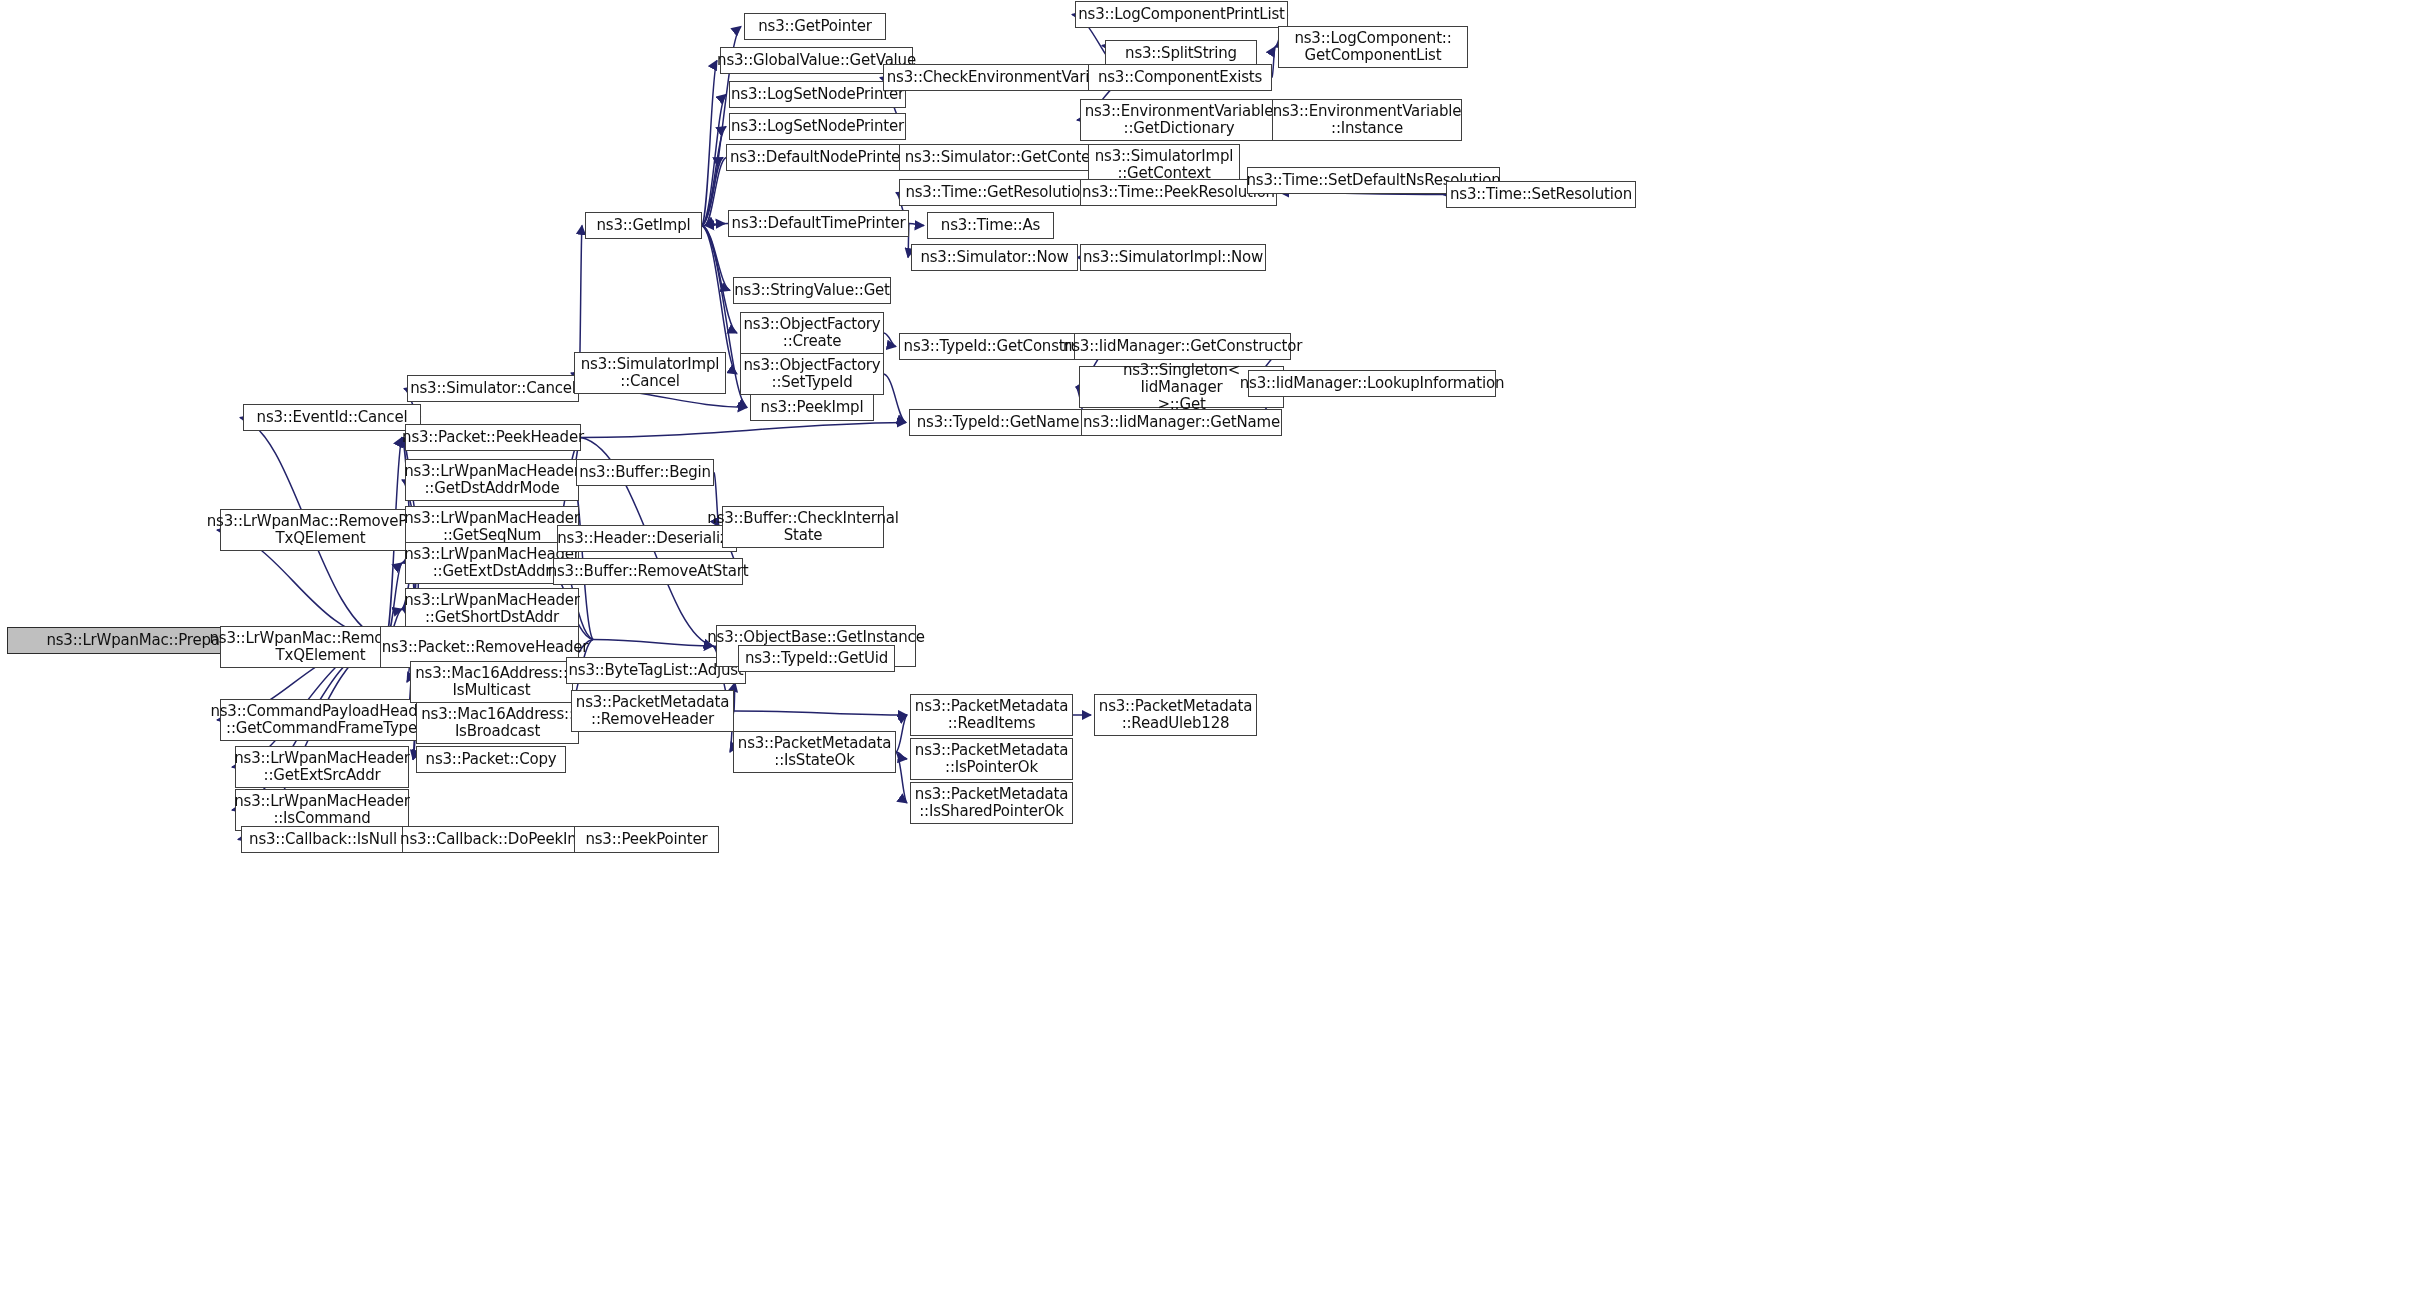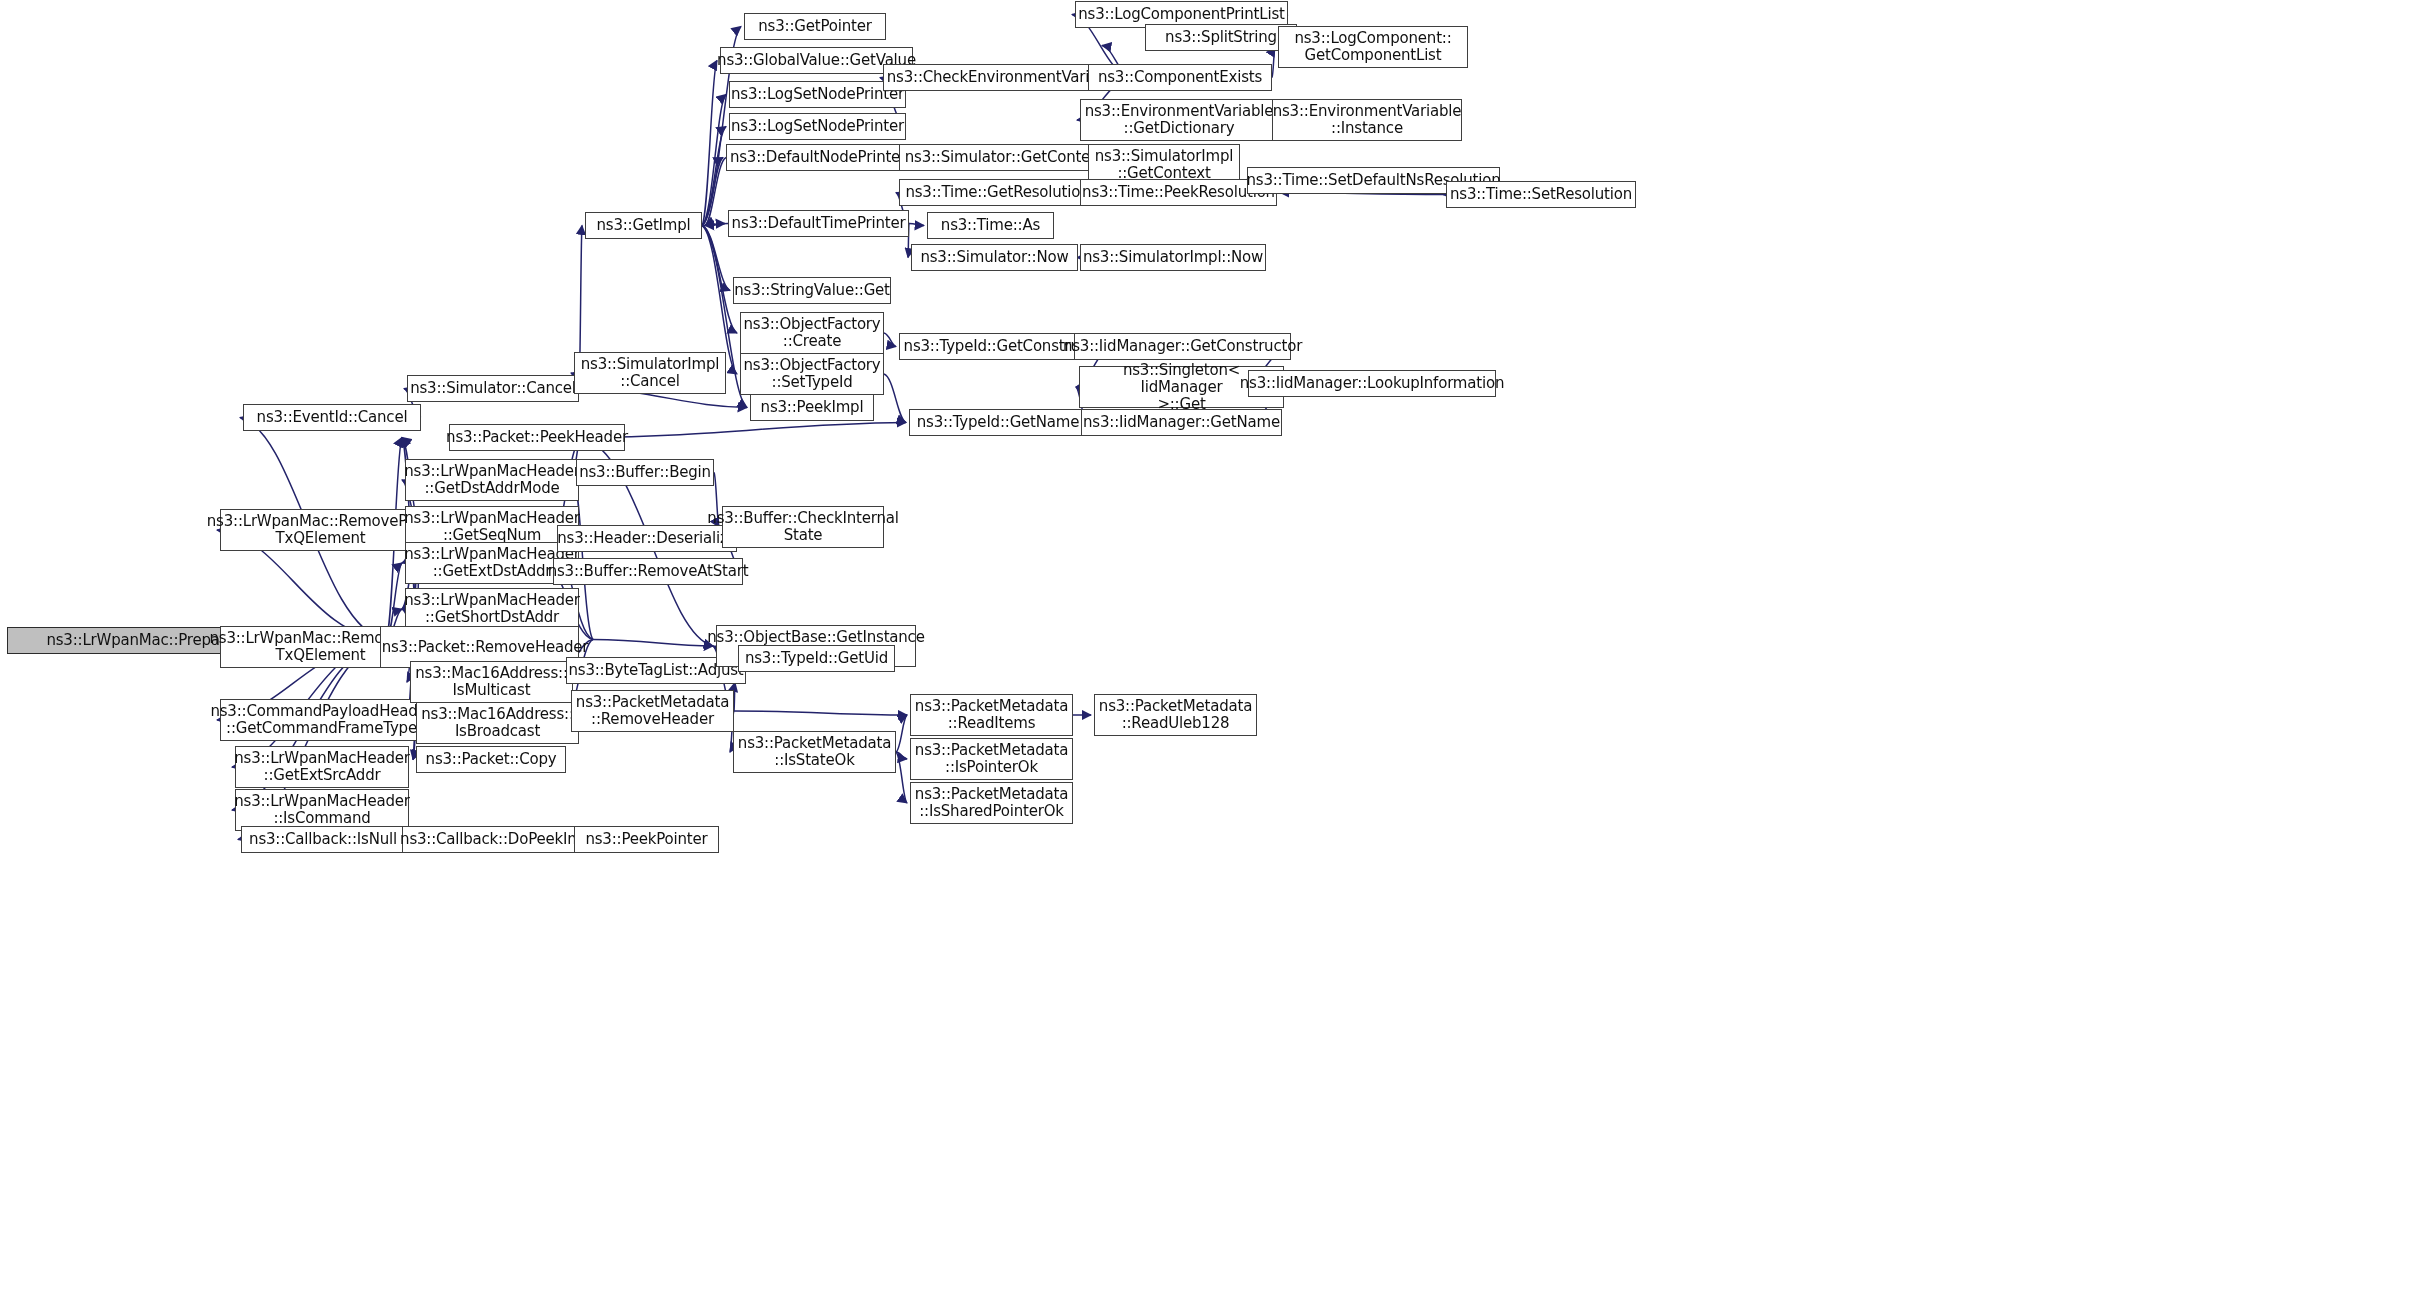--- a/index.html
+++ b/index.html
@@ -139,21 +139,21 @@
       <div class="node" style="left: 220px; top: 626px; width: 201px; height: 42px;">ns3::LrWpanMac::RemoveFirst
 TxQElement</div>
       <div class="node" style="left: 220px; top: 699px; width: 203px; height: 42px;">ns3::CommandPayloadHeader
 ::GetCommandFrameType</div>
       <div class="node" style="left: 235px; top: 746px; width: 174px; height: 42px;">ns3::LrWpanMacHeader
 ::GetExtSrcAddr</div>
       <div class="node" style="left: 235px; top: 789px; width: 174px; height: 42px;">ns3::LrWpanMacHeader
 ::IsCommand</div>
       <div class="node" style="left: 241px; top: 826px; width: 164px; height: 27px;">ns3::Callback::IsNull</div>
       <div class="node" style="left: 407px; top: 375px; width: 172px; height: 27px;">ns3::Simulator::Cancel</div>
-      <div class="node" style="left: 405px; top: 424px; width: 176px; height: 27px; margin-left: 44px;">ns3::Packet::PeekHeader</div>
+      <div class="node" style="left: 405px; top: 424px; width: 176px; height: 27px;">ns3::Packet::PeekHeader</div>
       <div class="node" style="left: 405px; top: 459px; width: 174px; height: 42px;">ns3::LrWpanMacHeader
 ::GetDstAddrMode</div>
       <div class="node" style="left: 405px; top: 506px; width: 174px; height: 42px;">ns3::LrWpanMacHeader
 ::GetSeqNum</div>
       <div class="node" style="left: 405px; top: 542px; width: 174px; height: 42px;">ns3::LrWpanMacHeader
 ::GetExtDstAddr</div>
       <div class="node" style="left: 405px; top: 588px; width: 174px; height: 42px;">ns3::LrWpanMacHeader
 ::GetShortDstAddr</div>
       <div class="node" style="left: 380px; top: 626px; width: 199px; height: 42px; padding-left: 15px;">ns3::Packet::RemoveHeader</div>
       <div class="node" style="left: 410px; top: 661px; width: 163px; height: 42px;">ns3::Mac16Address::
@@ -192,21 +192,21 @@
       <div class="node" style="left: 566px; top: 657px; width: 180px; height: 27px;">ns3::ByteTagList::Adjust</div>
       <div class="node" style="left: 571px; top: 690px; width: 163px; height: 42px;">ns3::PacketMetadata
 ::RemoveHeader</div>
       <div class="node" style="left: 716px; top: 625px; width: 200px; height: 42px;">ns3::ObjectBase::GetInstance
 TypeId</div>
       <div class="node" style="left: 738px; top: 645px; width: 157px; height: 27px;">ns3::TypeId::GetUid</div>
       <div class="node" style="left: 733px; top: 731px; width: 163px; height: 42px;">ns3::PacketMetadata
 ::IsStateOk</div>
       <div class="node" style="left: 574px; top: 826px; width: 145px; height: 27px;">ns3::PeekPointer</div>
       <div class="node" style="left: 1075px; top: 1px; width: 213px; height: 27px;">ns3::LogComponentPrintList</div>
-      <div class="node" style="left: 1105px; top: 24px; width: 152px; height: 27px; margin-left: 40px;">ns3::SplitString</div>
+      <div class="node" style="left: 1105px; top: 40px; width: 152px; height: 27px;">ns3::SplitString</div>
       <div class="node" style="left: 1088px; top: 64px; width: 184px; height: 27px;">ns3::ComponentExists</div>
       <div class="node" style="left: 1080px; top: 99px; width: 198px; height: 42px;">ns3::EnvironmentVariable
 ::GetDictionary</div>
       <div class="node" style="left: 1278px; top: 26px; width: 190px; height: 42px;">ns3::LogComponent::
 GetComponentList</div>
       <div class="node" style="left: 1272px; top: 99px; width: 190px; height: 42px;">ns3::EnvironmentVariable
 ::Instance</div>
       <div class="node" style="left: 1088px; top: 144px; width: 152px; height: 42px;">ns3::SimulatorImpl
 ::GetContext</div>
       <div class="node" style="left: 1080px; top: 179px; width: 197px; height: 27px;">ns3::Time::PeekResolution</div>

